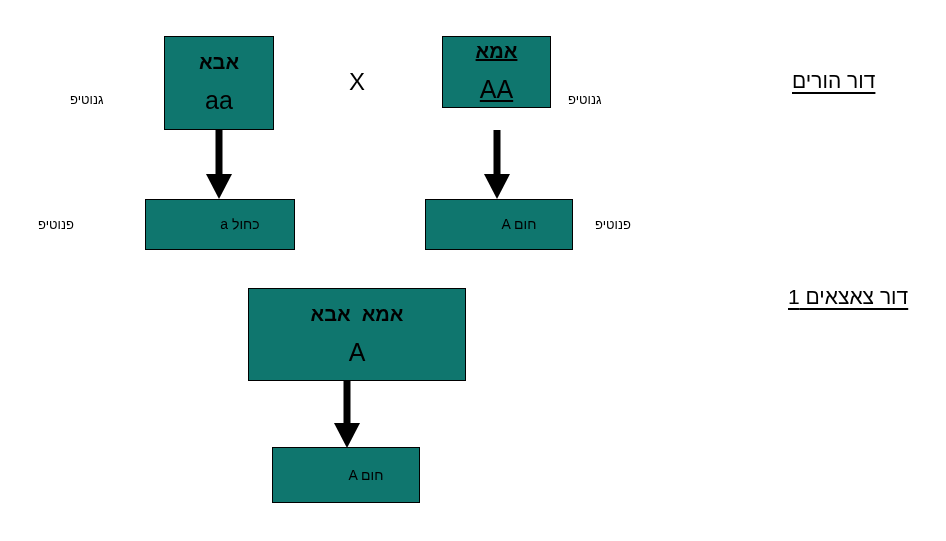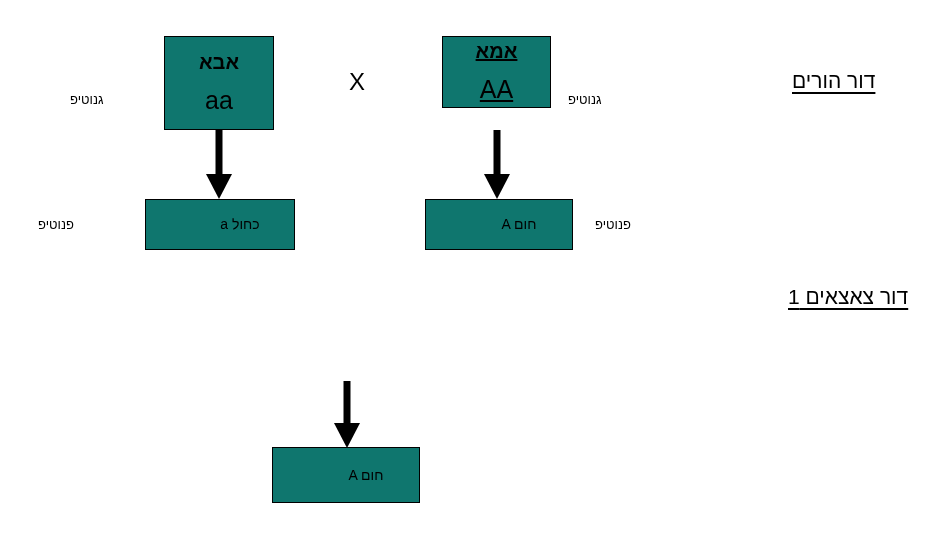--- a/index.html
+++ b/index.html
@@ -125,20 +125,24 @@
   <div class="box" style="left:425px; top:199px; width:148px; height:51px;">
     <span class="box-line line-single">A חום</span>
   </div>
 
   <div class="side-label" style="left:38px; top:218px;">פנוטיפ</div>
 
   <div class="side-label" style="left:595px; top:218px;">פנוטיפ</div>
 
   <div class="gen-heading" style="left:752px; top:286px;">דור צאצאים 1</div>
 
+  <div class="box" style="left:248px; top:288px; width:218px; height:93px;">
+    <span class="box-line line-bold gap-top">אמא  אבא</span>
+    <span class="box-line line-plain">A</span>
+  </div>
 
   <div class="arrow" style="left:331px; top:381px;">
     <svg width="32" height="68" viewBox="0 0 32 68">
       <line x1="16" y1="0" x2="16" y2="48" stroke="#000000" stroke-width="7"></line>
       <polygon points="16,67 3,42 29,42" fill="#000000"></polygon>
     </svg>
   </div>
 
   <div class="box" style="left:272px; top:447px; width:148px; height:56px;">
     <span class="box-line line-single">A חום</span>

